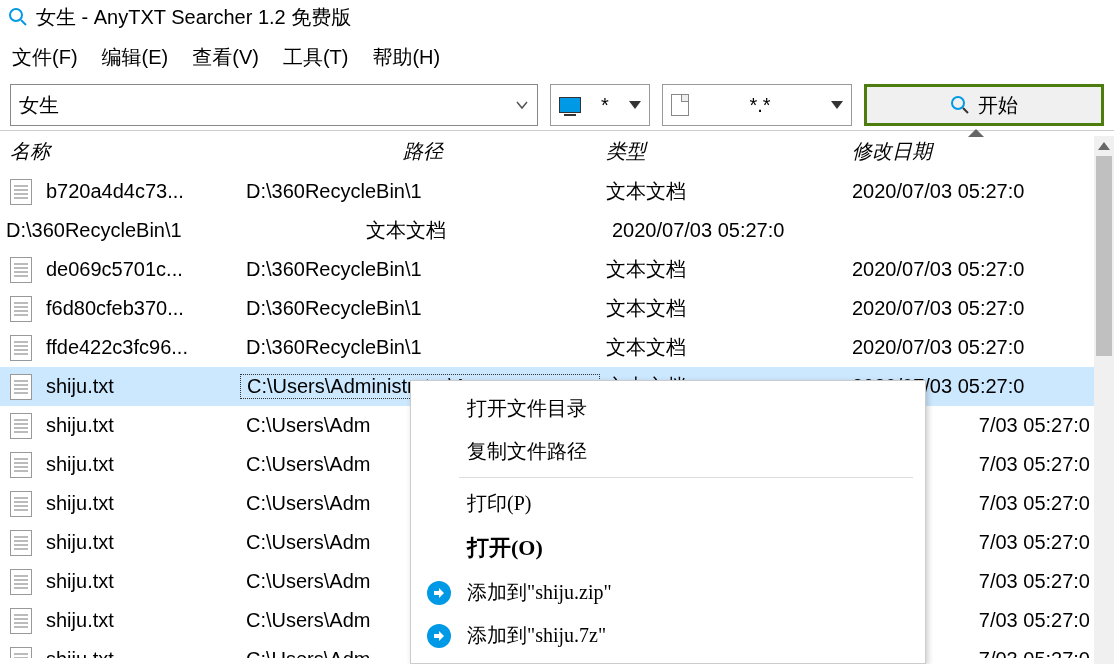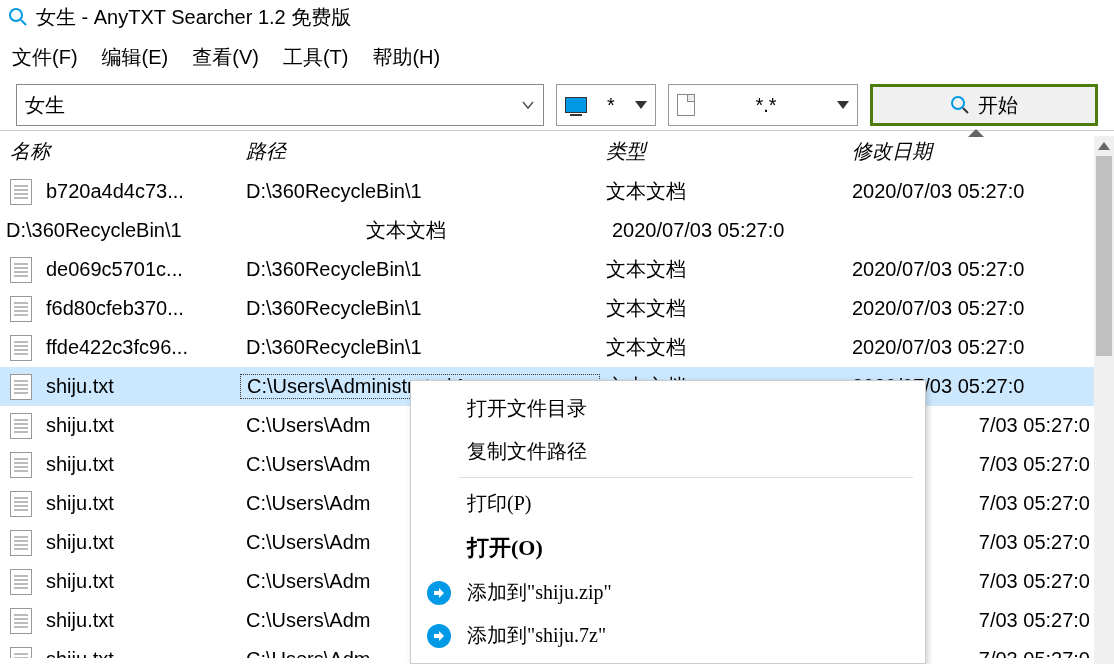--- a/index.html
+++ b/index.html
@@ -23,21 +23,21 @@
 .menubar {
   display: flex;
   gap: 24px;
   padding: 8px 12px;
   height: 46px;
   align-items: center;
 }
 .menuitem { cursor: default; }
 .toolbar {
   display: flex;
-  padding: 4px 16px;
+  padding: 4px 10px;
   gap: 12px;
   height: 50px;
 }
 .searchbox {
   position: relative;
   width: 528px;
   border: 1px solid #888;
   display: flex;
   align-items: center;
   background: #fff;
@@ -117,21 +117,21 @@
 }
 .headers {
   display: flex;
   border-top: 1px solid #ccc;
   height: 42px;
   align-items: center;
   position: relative;
   font-style: italic;
 }
 .col-name  { width: 240px; padding-left: 10px; }
-.col-path  { width: 360px; padding-left: 6px; }
+.col-path  { width: 360px; padding-left: 6px; text-align: center; }
 .col-type  { width: 246px; padding-left: 6px; }
 .col-date  { width: 248px; padding-left: 6px; }
 .sort-ind {
   position: absolute;
   right: 130px;
   top: -2px;
   width: 0; height: 0;
   border-left: 8px solid transparent;
   border-right: 8px solid transparent;
   border-bottom: 8px solid #666;

